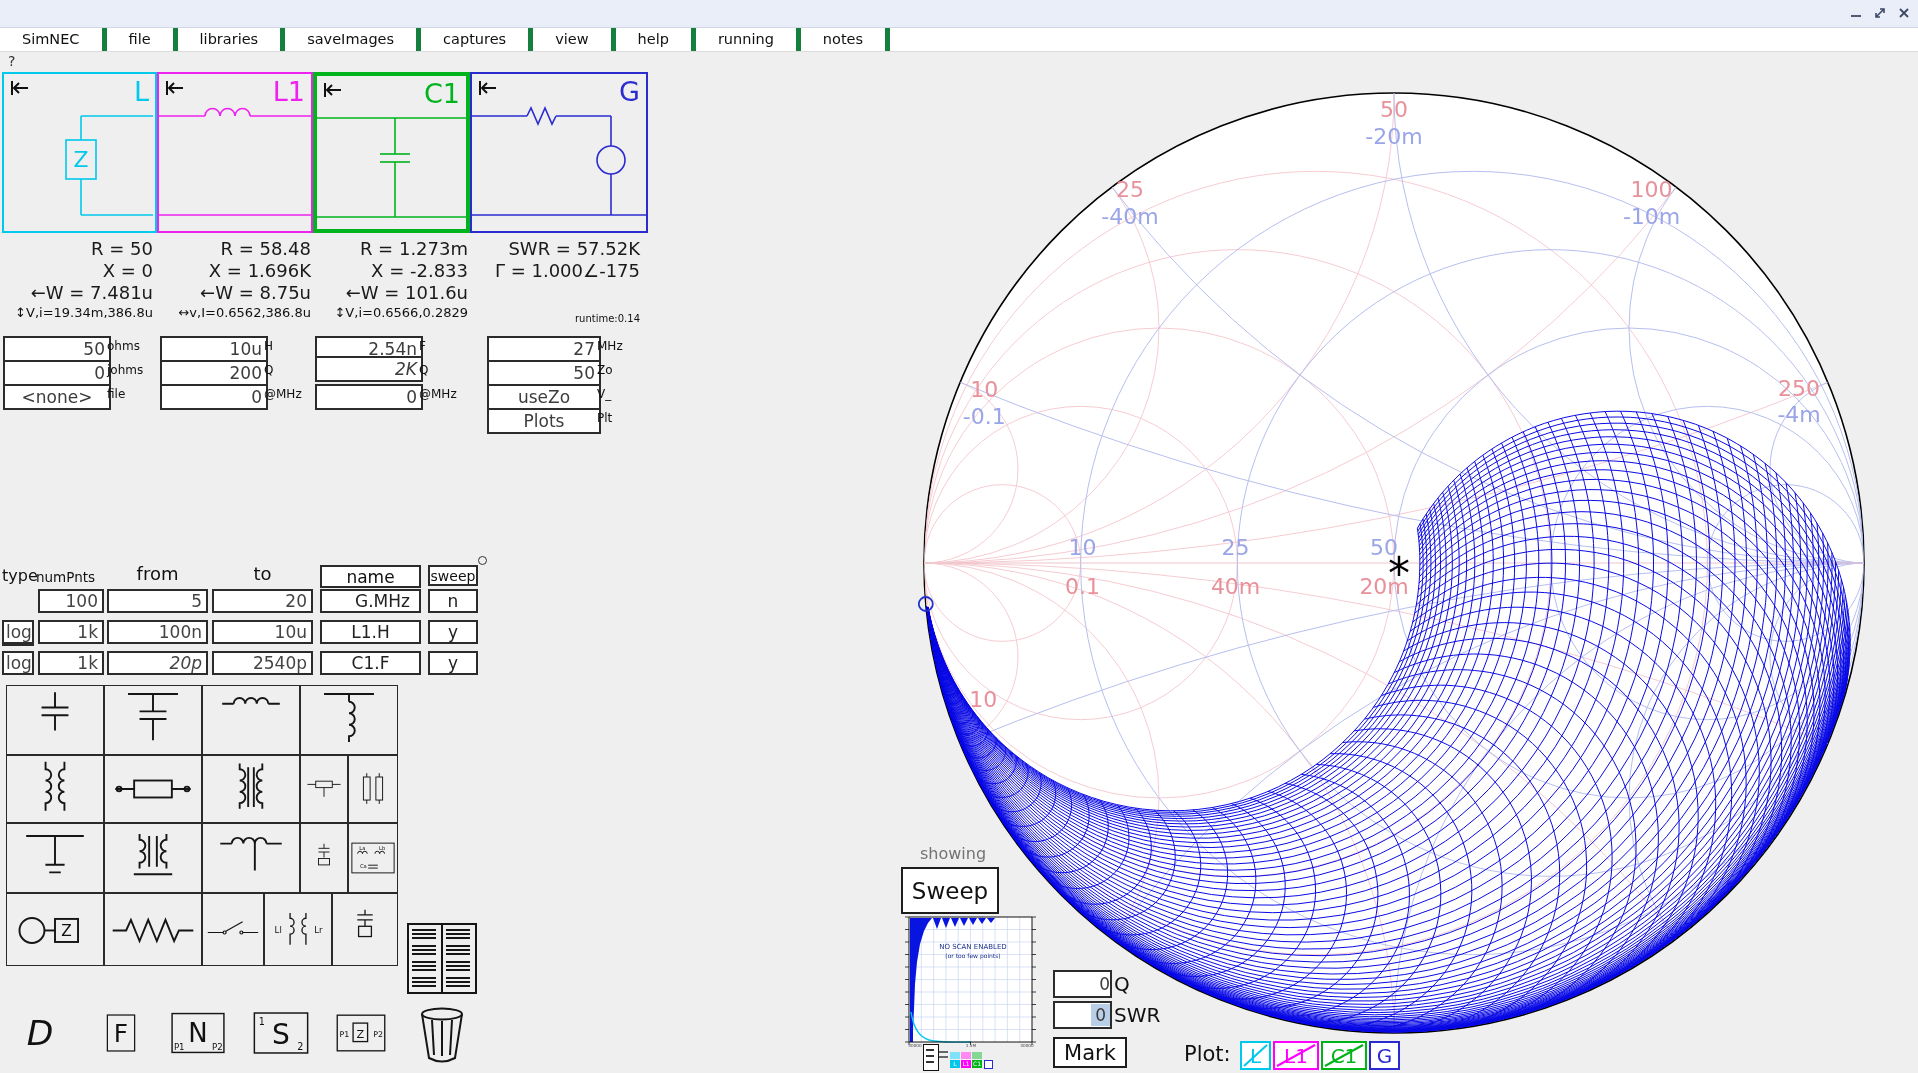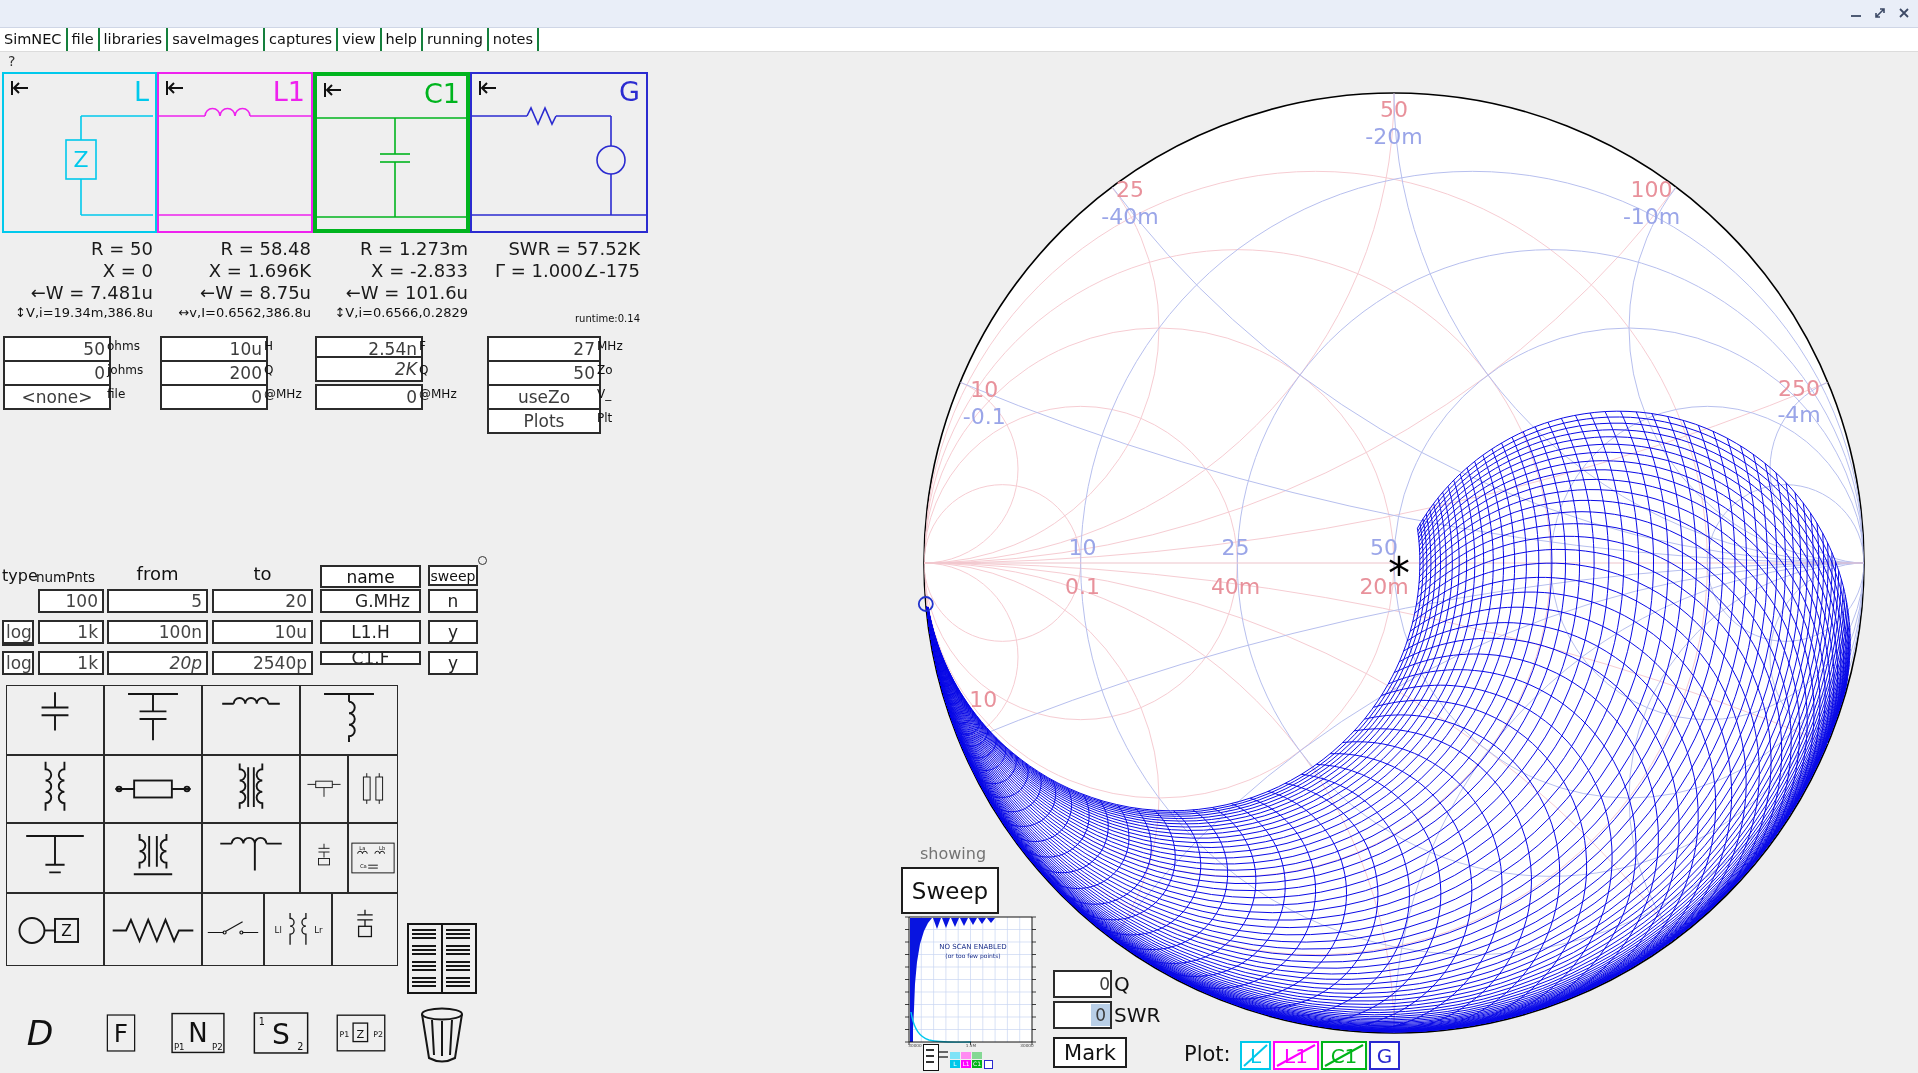--- a/index.html
+++ b/index.html
@@ -4,21 +4,21 @@
 <style>
   html,body{margin:0;padding:0;}
   body{width:1918px;height:1073px;overflow:hidden;position:relative;background:#efefef;
        font-family:"DejaVu Sans","Liberation Sans",sans-serif;color:#1a1a1a;}
   .abs{position:absolute;}
   
   #titlebar{position:absolute;left:0;top:0;width:1918px;height:27px;background:#e9eef8;border-bottom:1px solid #cfd6e6;}
   .winbtn{position:absolute;top:4px;width:20px;height:18px;display:flex;align-items:center;justify-content:center;cursor:default;}
   
   #menubar{position:absolute;left:0;top:28px;width:1918px;height:23px;background:#ffffff;border-bottom:1px solid #dcdcdc;display:flex;}
-  .menu-item{height:23px;line-height:23px;padding:0 4px;font-size:14.5px;color:#111;border-right:2px solid #15803d;background:#fff;}
+  .menu-item{height:23px;line-height:23px;padding:0 22px;font-size:14.5px;color:#111;border-right:5px solid #15803d;background:#fff;}
   #help-hint{position:absolute;left:8px;top:53px;font-size:14px;color:#333;}
   
   .blk{position:absolute;top:72px;height:161px;box-sizing:border-box;background:transparent;}
   .blk svg{position:absolute;left:0;top:0;}
   .blk-label{position:absolute;top:2px;right:6px;font-size:27px;}
   .readout{position:absolute;font-size:18px;white-space:pre;text-align:right;}
   .detail{position:absolute;font-size:13px;white-space:pre;text-align:right;color:#111;}
   .fldbox{position:absolute;height:22px;border:2px solid #2b2b2b;background:#fff;font-size:17px;color:#3c3c3c;
           display:flex;align-items:center;justify-content:flex-end;padding:0 4px;box-sizing:content-box;}
   .fldbox.center{justify-content:center;}
@@ -203,21 +203,21 @@
     <div class="swcell left" style="left:2px;top:620px;width:32px;height:24px;">log</div>
     <div class="swcell right" style="left:38px;top:620px;width:66px;height:24px;">1k</div>
     <div class="swcell right" style="left:107px;top:620px;width:101px;height:24px;">100n</div>
     <div class="swcell right" style="left:212px;top:620px;width:101px;height:24px;">10u</div>
     <div class="swcell center" style="left:320px;top:620px;width:101px;height:24px;">L1.H</div>
     <div class="swcell center" style="left:428px;top:620px;width:50px;height:24px;">y</div>
     <div class="swcell left" style="left:2px;top:651px;width:32px;height:24px;">log</div>
     <div class="swcell right" style="left:38px;top:651px;width:66px;height:24px;">1k</div>
     <div class="swcell right" style="left:107px;top:651px;width:101px;height:24px;font-style:italic;">20p</div>
     <div class="swcell right" style="left:212px;top:651px;width:101px;height:24px;">2540p</div>
-    <div class="swcell center" style="left:320px;top:651px;width:101px;height:14px;text-align:center;">C1.F</div>
+    <div class="swcell center" style="left:320px;top:651px;width:101px;height:24px;text-align:center;">C1.F</div>
     <div class="swcell center" style="left:428px;top:651px;width:50px;height:24px;">y</div>
   </div>
 <div id="palette">
     <div class="palcell" style="left:6px;top:685px;width:98px;height:70px;"><svg viewBox="0 0 100 70" preserveAspectRatio="xMidYMid meet">
         <path d="M50 6 V22 M36 22 H64 M36 30 H64 M50 30 V46"></path>
       </svg></div>
     <div class="palcell" style="left:104px;top:685px;width:98px;height:70px;"><svg viewBox="0 0 100 70" preserveAspectRatio="xMidYMid meet">
         <path d="M24 8 H76 M50 8 V26 M36 26 H64 M36 34 H64 M50 34 V56"></path>
       </svg></div>
     <div class="palcell" style="left:202px;top:685px;width:98px;height:70px;"><svg viewBox="0 0 100 70" preserveAspectRatio="xMidYMid meet">

